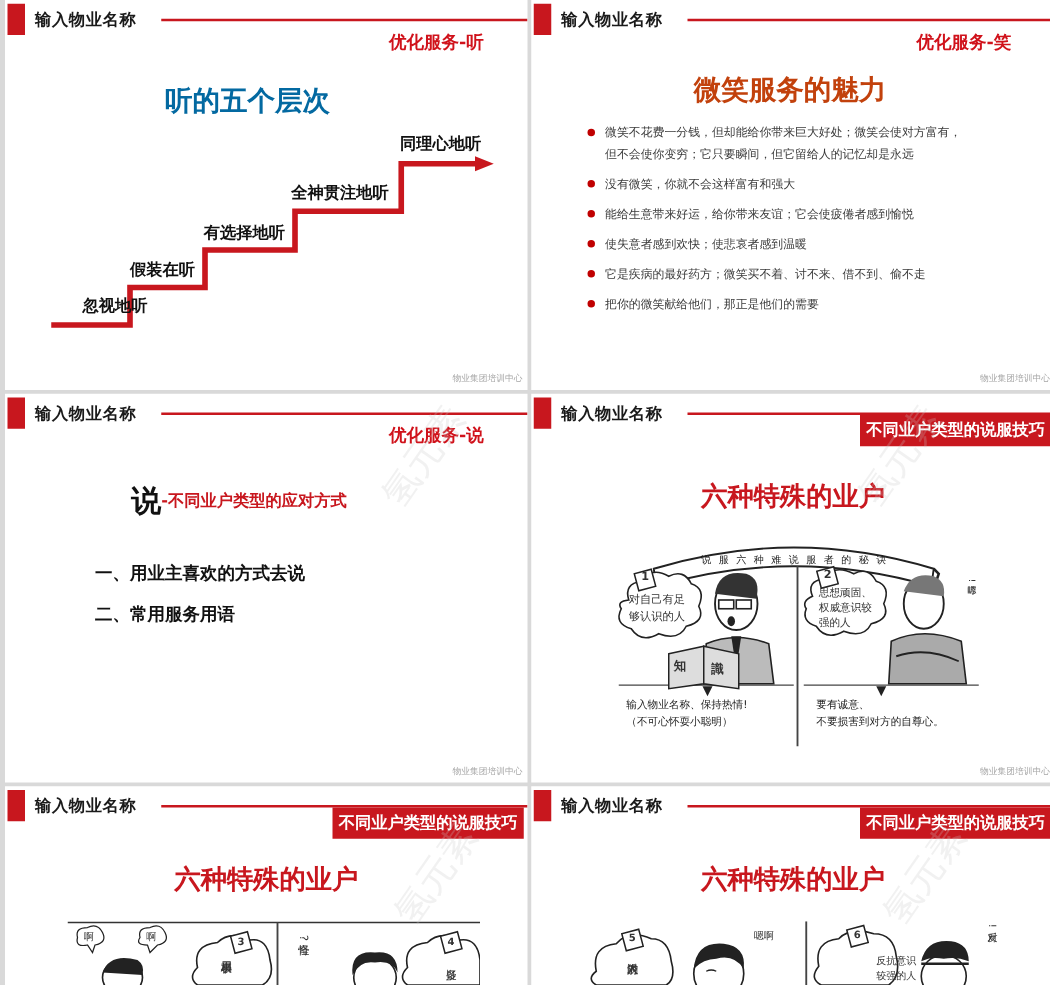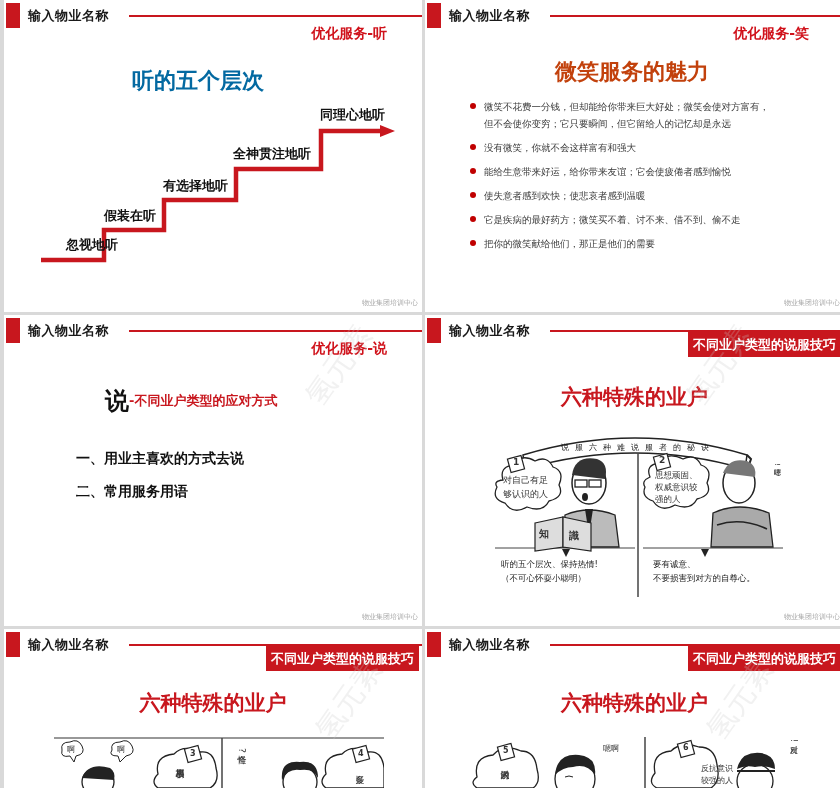--- a/index.html
+++ b/index.html
@@ -175,21 +175,21 @@
       </svg>
       <div class="banner-text" style="left:64px; top:17px;margin-left:12px;">说服六种难说服者的秘诀</div>
       <div class="small-exclaim" style="left:28px; top:32px; font-size:9px; font-weight:bold;">1</div>
       <div class="cloud-text" style="left:18px; top:48px;">
         <div>对自己有足</div>
         <div>够认识的人</div>
       </div>
       <div class="cloud-text" style="left:54px; top:102px; font-size:10px; font-weight:bold;">知</div>
       <div class="cloud-text" style="left:84px; top:104px; font-size:10px; font-weight:bold;">識</div>
       <div class="caption" style="left:16px; top:132px;">
-        <div>听的五个层次、保持热情!</div>
+        <div>输入物业名称、保持热情!</div>
         <div>（不可心怀耍小聪明）</div>
       </div>
       <div class="small-exclaim" style="left:174px; top:30px; font-size:9px; font-weight:bold;">2</div>
       <div class="cloud-text" style="left:170px; top:44px; font-size:8.5px; line-height:12px;">
         <div>思想顽固、</div>
         <div>权威意识较</div>
         <div>强的人</div>
       </div>
       <div class="vert-text" style="left:286px; top:38px; font-size:7px;">嗯哼!</div>
       <div class="caption" style="left:168px; top:132px;">

